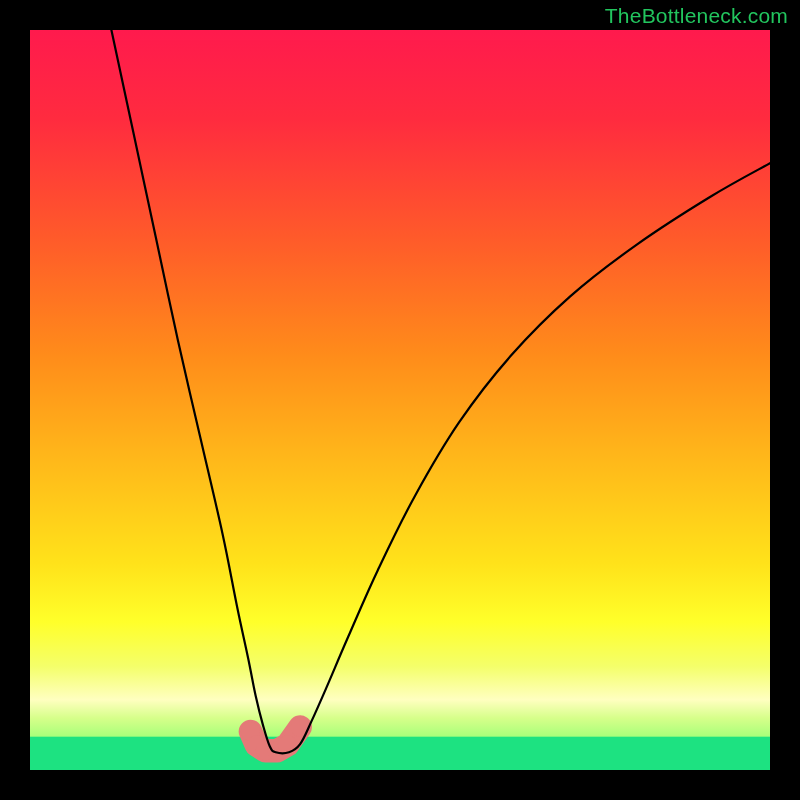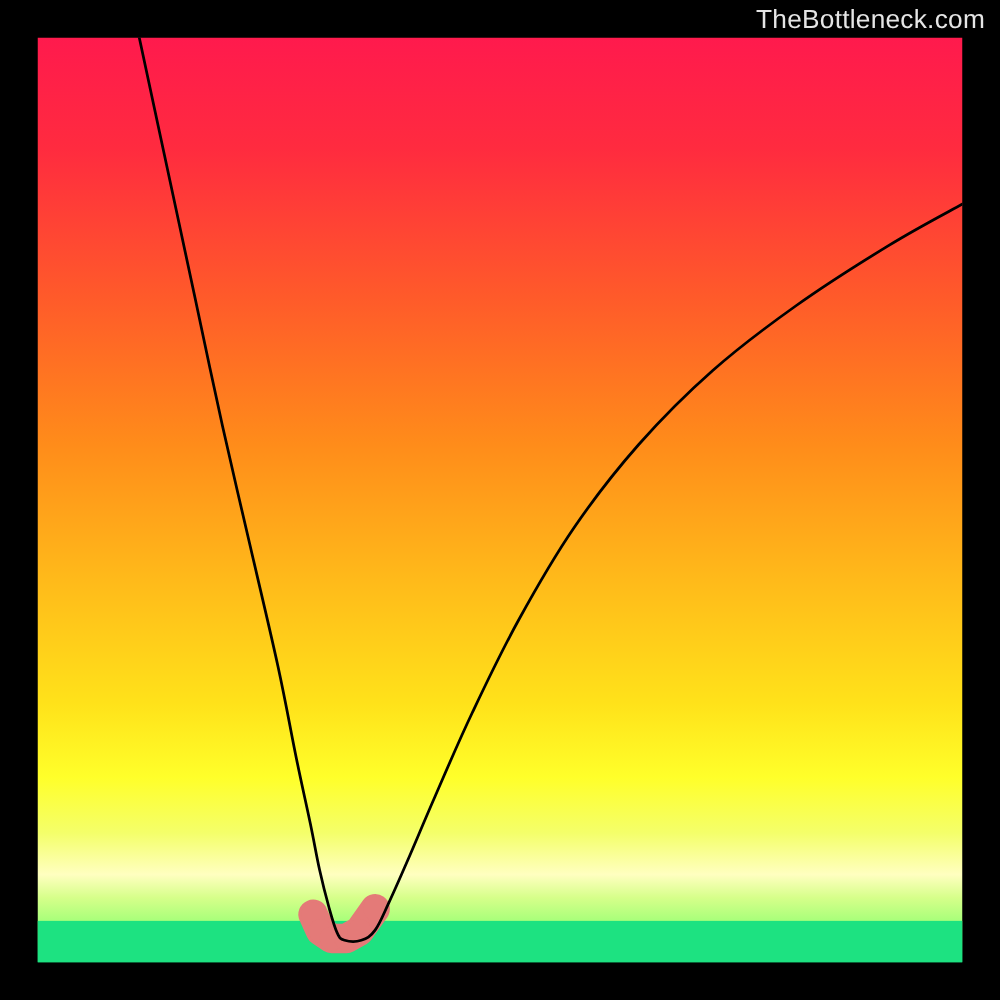--- a/index.html
+++ b/index.html
@@ -14,21 +14,21 @@
   .stage {
     position: relative;
     width: 800px;
     height: 800px;
     background: #000;
   }
   .watermark {
     position: absolute;
     top: 4px;
     right: 12px;
-    color: #e5e5e5;
+    color: #22c55e;
     font-size: 21px;
     letter-spacing: 0.2px;
     font-weight: 400;
     text-align: right;
   }
   svg.plot {
     position: absolute;
     left: 30px;
     top: 30px;
     width: 740px;

